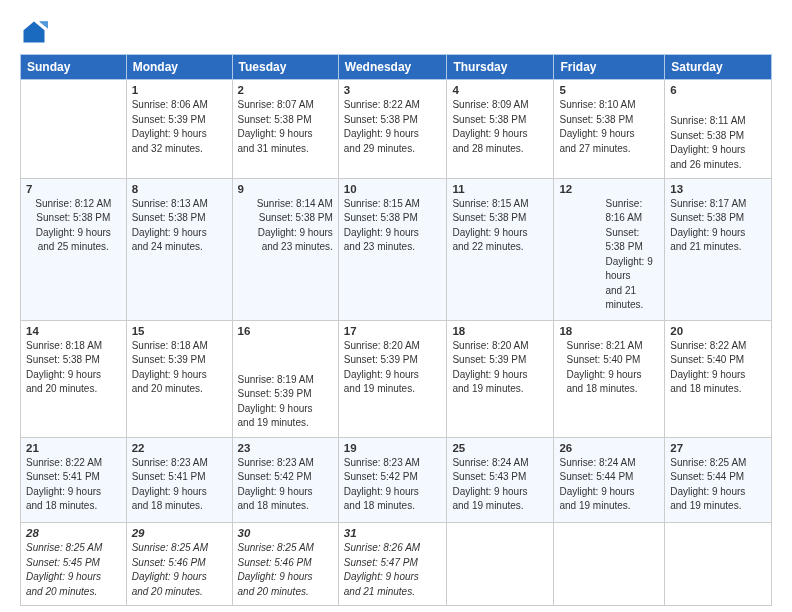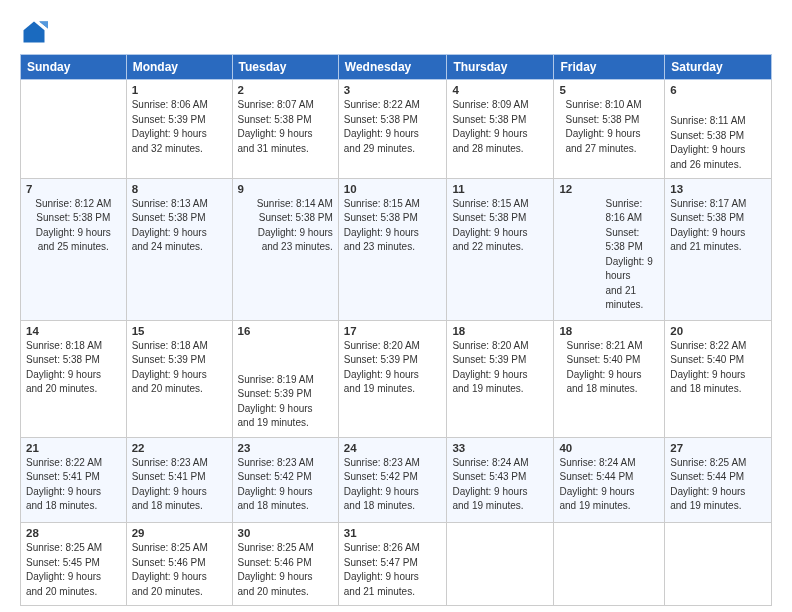--- a/index.html
+++ b/index.html
@@ -70,20 +70,21 @@
       border: 1px solid #ccc;
       vertical-align: top;
       padding: 4px 5px;
       font-size: 10.2px;
       color: #333;
       width: 113px;
       height: 84px;
     }
     .calendar tbody tr:last-child td {
       height: 72px;
+      font-style: italic;
     }
     .day-number {
       font-weight: bold;
       font-size: 11.5px;
       margin-bottom: 2px;
       display: block;
     }
     .day-info {
       font-size: 10px;
       line-height: 1.45;
@@ -156,21 +157,21 @@
           </td>
           <td>
             <span class="day-number">4</span>
             <div class="day-info" style="white-space: pre-line;">Sunrise: 8:09 AM
 Sunset: 5:38 PM
 Daylight: 9 hours
 and 28 minutes.</div>
           </td>
           <td>
             <span class="day-number">5</span>
-            <div class="day-info" style="white-space: pre-line; margin-left: 6px;">Sunrise: 8:10 AM
+            <div class="day-info" style="white-space: pre-line;">Sunrise: 8:10 AM
 Sunset: 5:38 PM
 Daylight: 9 hours
 and 27 minutes.</div>
           </td>
           <td>
             <span class="day-number">6</span>
             <div class="day-info" style="white-space: pre-line; margin-top: 18px;">Sunrise: 8:11 AM
 Sunset: 5:38 PM
 Daylight: 9 hours
 and 26 minutes.</div>
@@ -294,35 +295,35 @@
 and 18 minutes.</div>
           </td>
           <td>
             <span class="day-number">23</span>
             <div class="day-info" style="white-space: pre-line;">Sunrise: 8:23 AM
 Sunset: 5:42 PM
 Daylight: 9 hours
 and 18 minutes.</div>
           </td>
           <td>
-            <span class="day-number">24</span>
+            <span class="day-number">19</span>
             <div class="day-info" style="white-space: pre-line;">Sunrise: 8:23 AM
 Sunset: 5:42 PM
 Daylight: 9 hours
 and 18 minutes.</div>
           </td>
           <td>
-            <span class="day-number">33</span>
+            <span class="day-number">25</span>
             <div class="day-info" style="white-space: pre-line;">Sunrise: 8:24 AM
 Sunset: 5:43 PM
 Daylight: 9 hours
 and 19 minutes.</div>
           </td>
           <td>
-            <span class="day-number">40</span>
+            <span class="day-number">26</span>
             <div class="day-info" style="white-space: pre-line;">Sunrise: 8:24 AM
 Sunset: 5:44 PM
 Daylight: 9 hours
 and 19 minutes.</div>
           </td>
           <td>
             <span class="day-number">27</span>
             <div class="day-info" style="white-space: pre-line;">Sunrise: 8:25 AM
 Sunset: 5:44 PM
 Daylight: 9 hours

